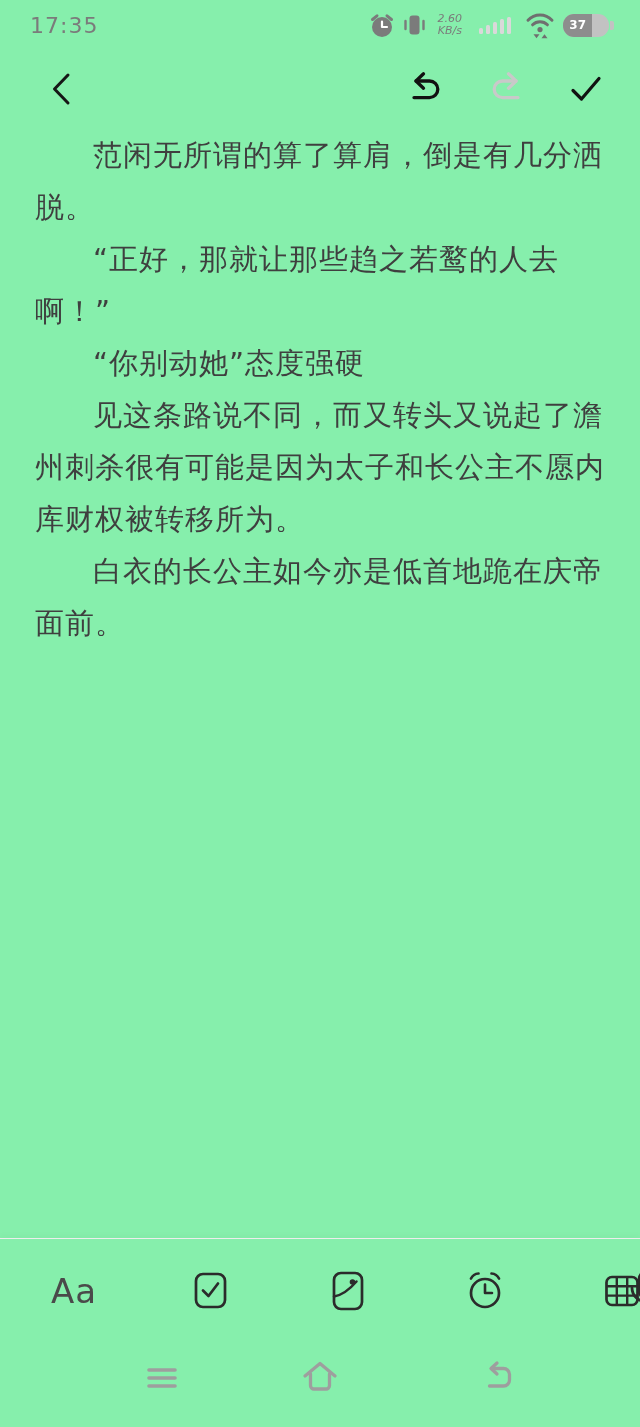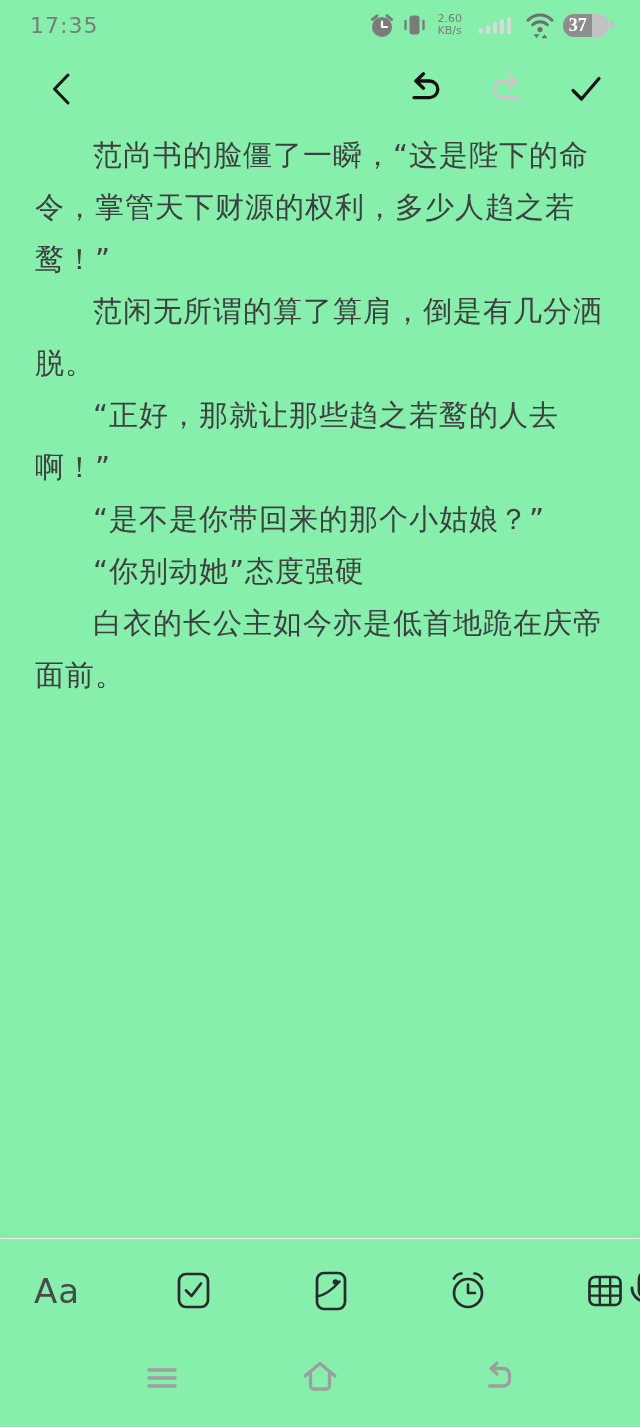--- a/index.html
+++ b/index.html
@@ -4,43 +4,43 @@
 <style>
   * { margin:0; padding:0; box-sizing:border-box; }
   html,body { width:640px; height:1427px; background:#ffffff; overflow:hidden;
     font-family:"DejaVu Sans","Liberation Sans",sans-serif; }
   .screen { width:640px; height:1427px; display:flex; flex-direction:column; background:#86efac; position:relative; }
 
   
   .status-bar { height:50px; display:flex; align-items:center; justify-content:space-between; padding:0 26px 0 30px; }
   .time { font-size:22px; color:#7b7b7b; letter-spacing:1px; }
   .status-right { display:flex; align-items:center; gap:7px; }
-  .speed { display:flex; flex-direction:column; align-items:flex-start; line-height:12px; color:#7b7b7b; margin:0 4px; }
+  .speed { display:flex; flex-direction:column; align-items:flex-end; line-height:12px; color:#7b7b7b; margin:0 4px;font-style:italic; }
   .speed span { font-size:11px; }
   .sig-bars { display:flex; align-items:flex-end; gap:3px; height:17px; margin:0 6px; }
   .sig-bars i { display:block; width:4px; background:#d9d9d9; border-radius:1.5px; }
   .battery { position:relative; width:46px; height:23px; border-radius:11px; background:#c2c2c2; overflow:hidden; }
   .battery .fill { position:absolute; left:0; top:0; bottom:0; width:64%; background:#8d8d8d; }
   .battery .pct { position:absolute; left:0; width:64%; top:0; bottom:0; display:flex; align-items:center; justify-content:center;
-    color:#fff; font-size:18px; font-weight:bold;font-family:Liberation Serif, serif; }
+    color:#fff; font-size:12px; font-weight:bold; }
   .bat-nub { width:4px; height:9px; background:#c2c2c2; border-radius:0 2px 2px 0; margin-left:1px; }
 
   
   .edit-toolbar { height:78px; display:flex; align-items:center; padding:0 34px 0 44px; }
   .et-spacer { flex:1; }
   .icon-btn { width:40px; height:40px; display:flex; align-items:center; justify-content:center; }
   .et-right { display:flex; align-items:center; gap:40px; }
 
   
   .content { height:1110px; padding:1px 35px 0 35px; overflow:hidden; }
   .content p { font-size:29px; line-height:52px; color:#3f3f3f; letter-spacing:1px; text-indent:2em; }
 
   
   .bottom-toolbar { height:104px; border-top:1px solid #ededed; box-shadow:0 -3px 6px rgba(0,0,0,0.025);
-    display:flex; align-items:center; padding-left:36px; gap:95px; overflow:hidden; position:relative; }
+    display:flex; align-items:center; padding-left:53px; gap:95px; overflow:hidden; position:relative; }
   .bt-item { width:42px; height:46px; display:flex; align-items:center; justify-content:center; flex:0 0 auto; }
   .format-label { font-size:34px; color:#4a4a4a; letter-spacing:1px; }
   .bt-mic { position:absolute; left:626px; top:29px; width:42px; height:46px; }
 
   
   .nav-bar { height:85px; position:relative; }
   .nav-item { position:absolute; top:16px; width:40px; height:40px; display:flex; align-items:center; justify-content:center; }
   .nav-menu { left:142px; }
   .nav-home { left:300px; }
   .nav-back { left:478px; }
@@ -130,25 +130,24 @@
         <span>
           <svg width="40" height="40" viewBox="0 0 40 40">
             <path d="M7 21.5 L15.5 30 L33 9.5" stroke="#111111" stroke-width="3.2" stroke-linecap="round" stroke-linejoin="round" fill="none"></path>
           </svg>
         </span>
       </div>
     </div>
   </div>
 
   <div class="content">
-    <p>范尚书的脸僵了一瞬，“这是陛下的命令，掌管天下财源的权利，多少人趋之若鹜！”</p>
     <p>范闲无所谓的算了算肩，倒是有几分洒脱。</p>
     <p>“正好，那就让那些趋之若鹜的人去啊！”</p>
-    <p>“是不是你带回来的那个小姑娘？”</p>
     <p>“你别动她”态度强硬</p>
+    <p>见这条路说不同，而又转头又说起了澹州刺杀很有可能是因为太子和长公主不愿内库财权被转移所为。</p>
     <p>白衣的长公主如今亦是低首地跪在庆帝面前。</p>
   </div>
 
   <div class="bottom-toolbar">
     <div class="bt-item">
       <span class="format-label">Aa</span>
     </div>
     <div class="bt-item">
       <span>
         <svg width="40" height="44" viewBox="0 0 40 44">

